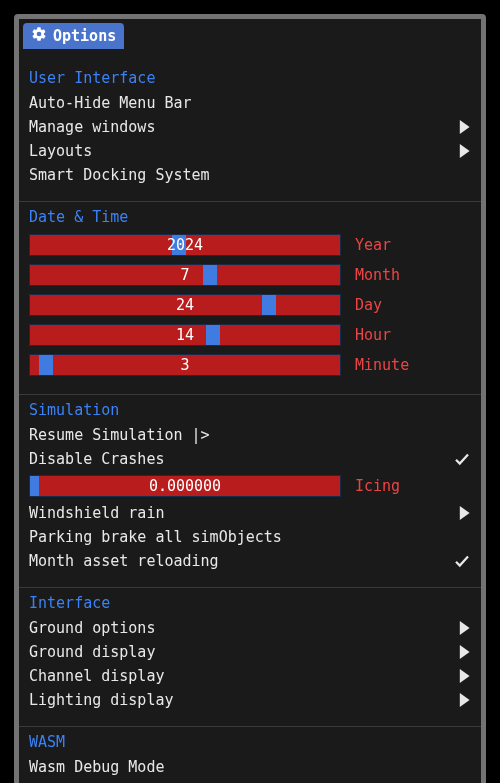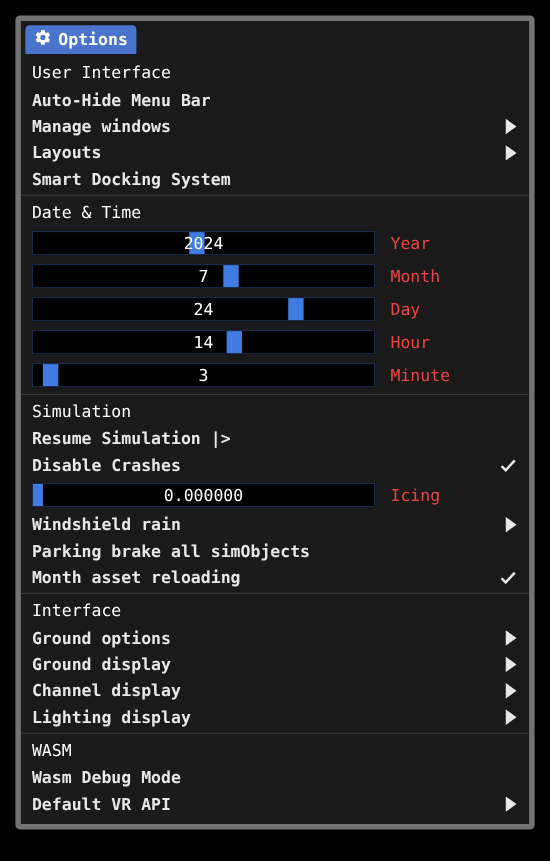--- a/index.html
+++ b/index.html
@@ -28,53 +28,53 @@
     padding: 3px 8px;
     border-radius: 4px 4px 0 0;
     gap: 6px;
     width: fit-content;
     margin: 4px 0 2px 4px;
   }
   .titlebar svg { width: 16px; height: 16px; fill: #fff; }
   .titlebar-text { font-weight: 600; }
 
   .section-header {
-    color: #ffffff;
+    color: #3b82f6;
     padding: 6px 10px 4px 10px;
     border-top: 1px solid #3a3a3a;
-    margin-top: 2px;
+    margin-top: 14px;
   }
   .section-header.first { border-top: none; }
 
   .row {
     display: flex;
     align-items: center;
     padding: 3px 10px;
     min-height: 24px;
     position: relative;
   }
-  .row-label { flex: 1; white-space: nowrap; font-weight: bold; }
+  .row-label { flex: 1; white-space: nowrap; }
   .row .arrow { flex: 0 0 auto; margin-left: auto; }
   .row .check { flex: 0 0 auto; margin-left: auto; }
 
   .arrow svg { width: 14px; height: 14px; fill: #e8e8e8; display:block; }
   .check svg { width: 18px; height: 18px; stroke: #e8e8e8; stroke-width: 3; fill: none; display:block; }
 
   
   .slider-row {
     display: flex;
     align-items: center;
     gap: 14px;
     padding: 4px 10px;
   }
   .slider {
     position: relative;
     flex: 0 0 312px;
     height: 22px;
-    background: #000000;
+    background: #b91c1c;
     border: 1px solid #1a2a4a;
   }
   .slider .handle {
     position: absolute;
     top: 0; bottom: 0;
     width: 14px;
     background: #3f7be0;
   }
   .slider .value {
     position: absolute;

